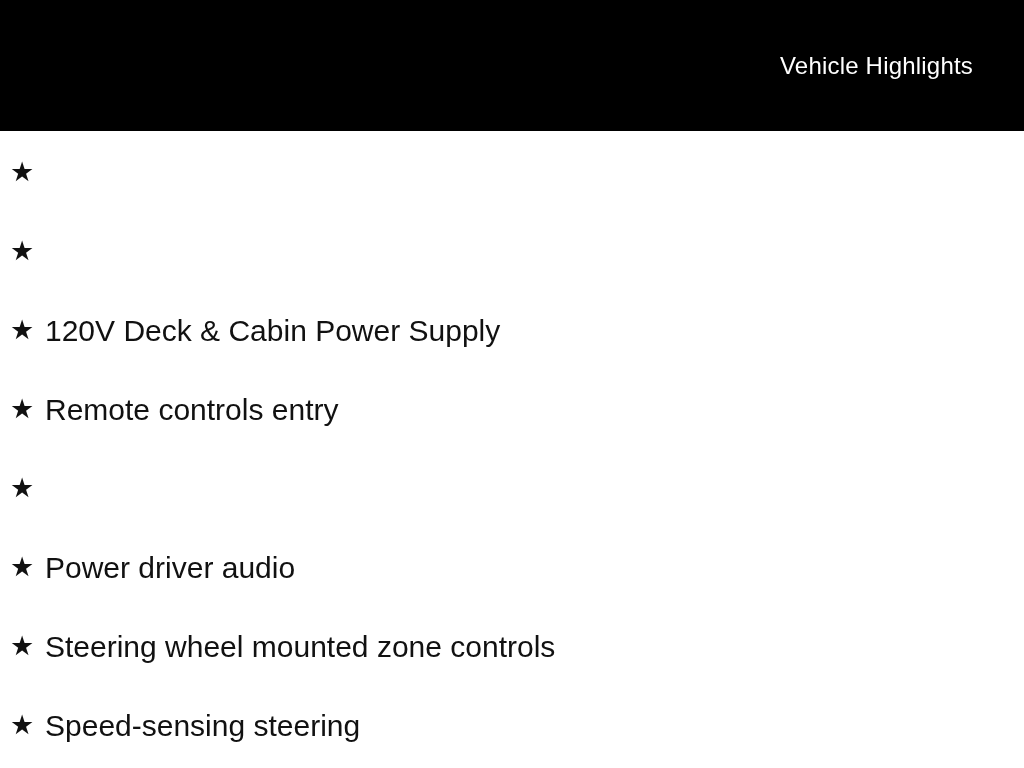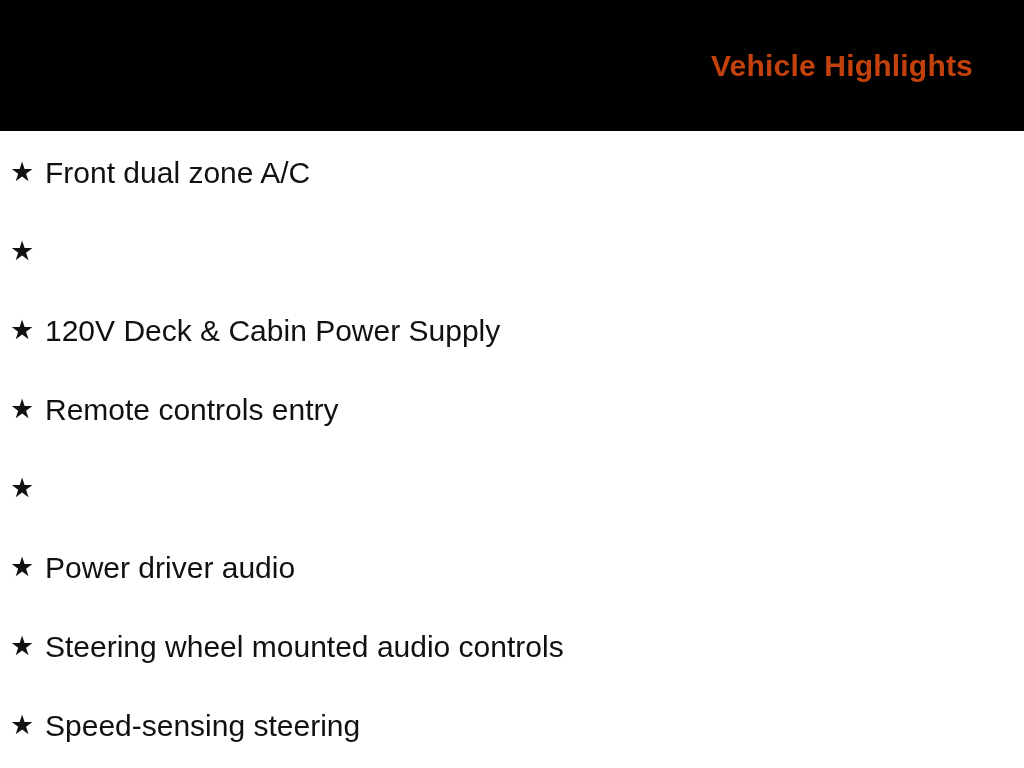--- a/index.html
+++ b/index.html
@@ -15,23 +15,23 @@
   }
   .header {
     height: 131px;
     background: #000000;
     display: flex;
     align-items: center;
     justify-content: flex-end;
     padding-right: 51px;
   }
   .header .title {
-    color: #c2410c;
-    font-size: 30px;
-    font-weight: 700;
+    color: #ffffff;
+    font-size: 24px;
+    font-weight: 400;
     letter-spacing: 0.2px;
   }
   ul.highlights {
     list-style: none;
     margin: 2px 0 0 0;
     padding: 0 0 0 10px;
   }
   ul.highlights li {
     height: 79px;
     display: flex;
@@ -55,21 +55,20 @@
 </head>
 <body>
 
 <div class="header">
   <span class="title">Vehicle Highlights</span>
 </div>
 
 <ul class="highlights">
     <li>
       <span class="star">★</span>
-      <span class="label">Front dual zone A/C</span>
     </li>
     <li>
       <span class="star">★</span>
     </li>
     <li>
       <span class="star">★</span>
       <span class="label">120V Deck &amp; Cabin Power Supply</span>
     </li>
     <li>
       <span class="star">★</span>
@@ -77,19 +76,19 @@
     </li>
     <li>
       <span class="star">★</span>
     </li>
     <li>
       <span class="star">★</span>
       <span class="label">Power driver audio</span>
     </li>
     <li>
       <span class="star">★</span>
-      <span class="label">Steering wheel mounted audio controls</span>
+      <span class="label">Steering wheel mounted zone controls</span>
     </li>
     <li>
       <span class="star">★</span>
       <span class="label">Speed-sensing steering</span>
     </li>
   </ul>
 
 </body></html>

